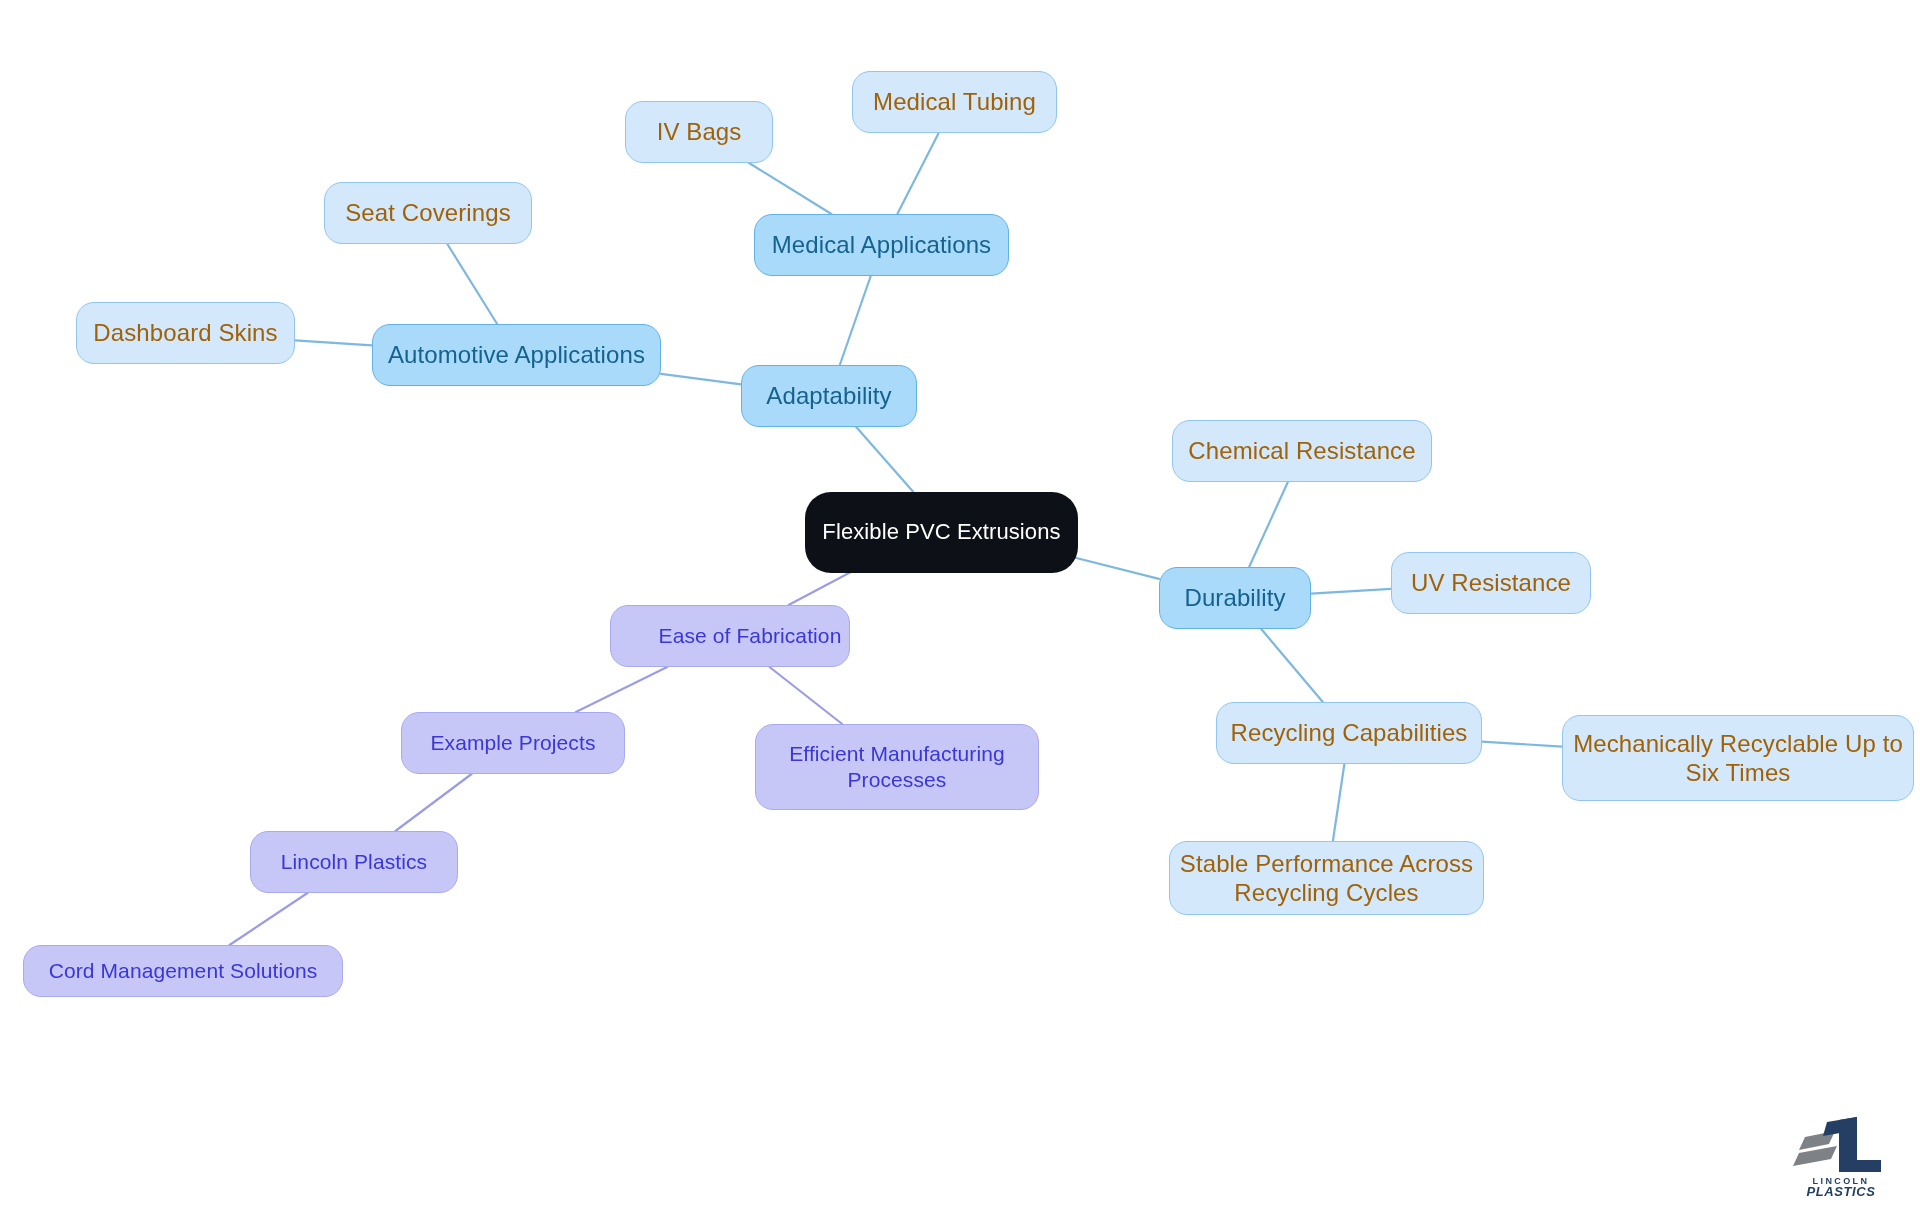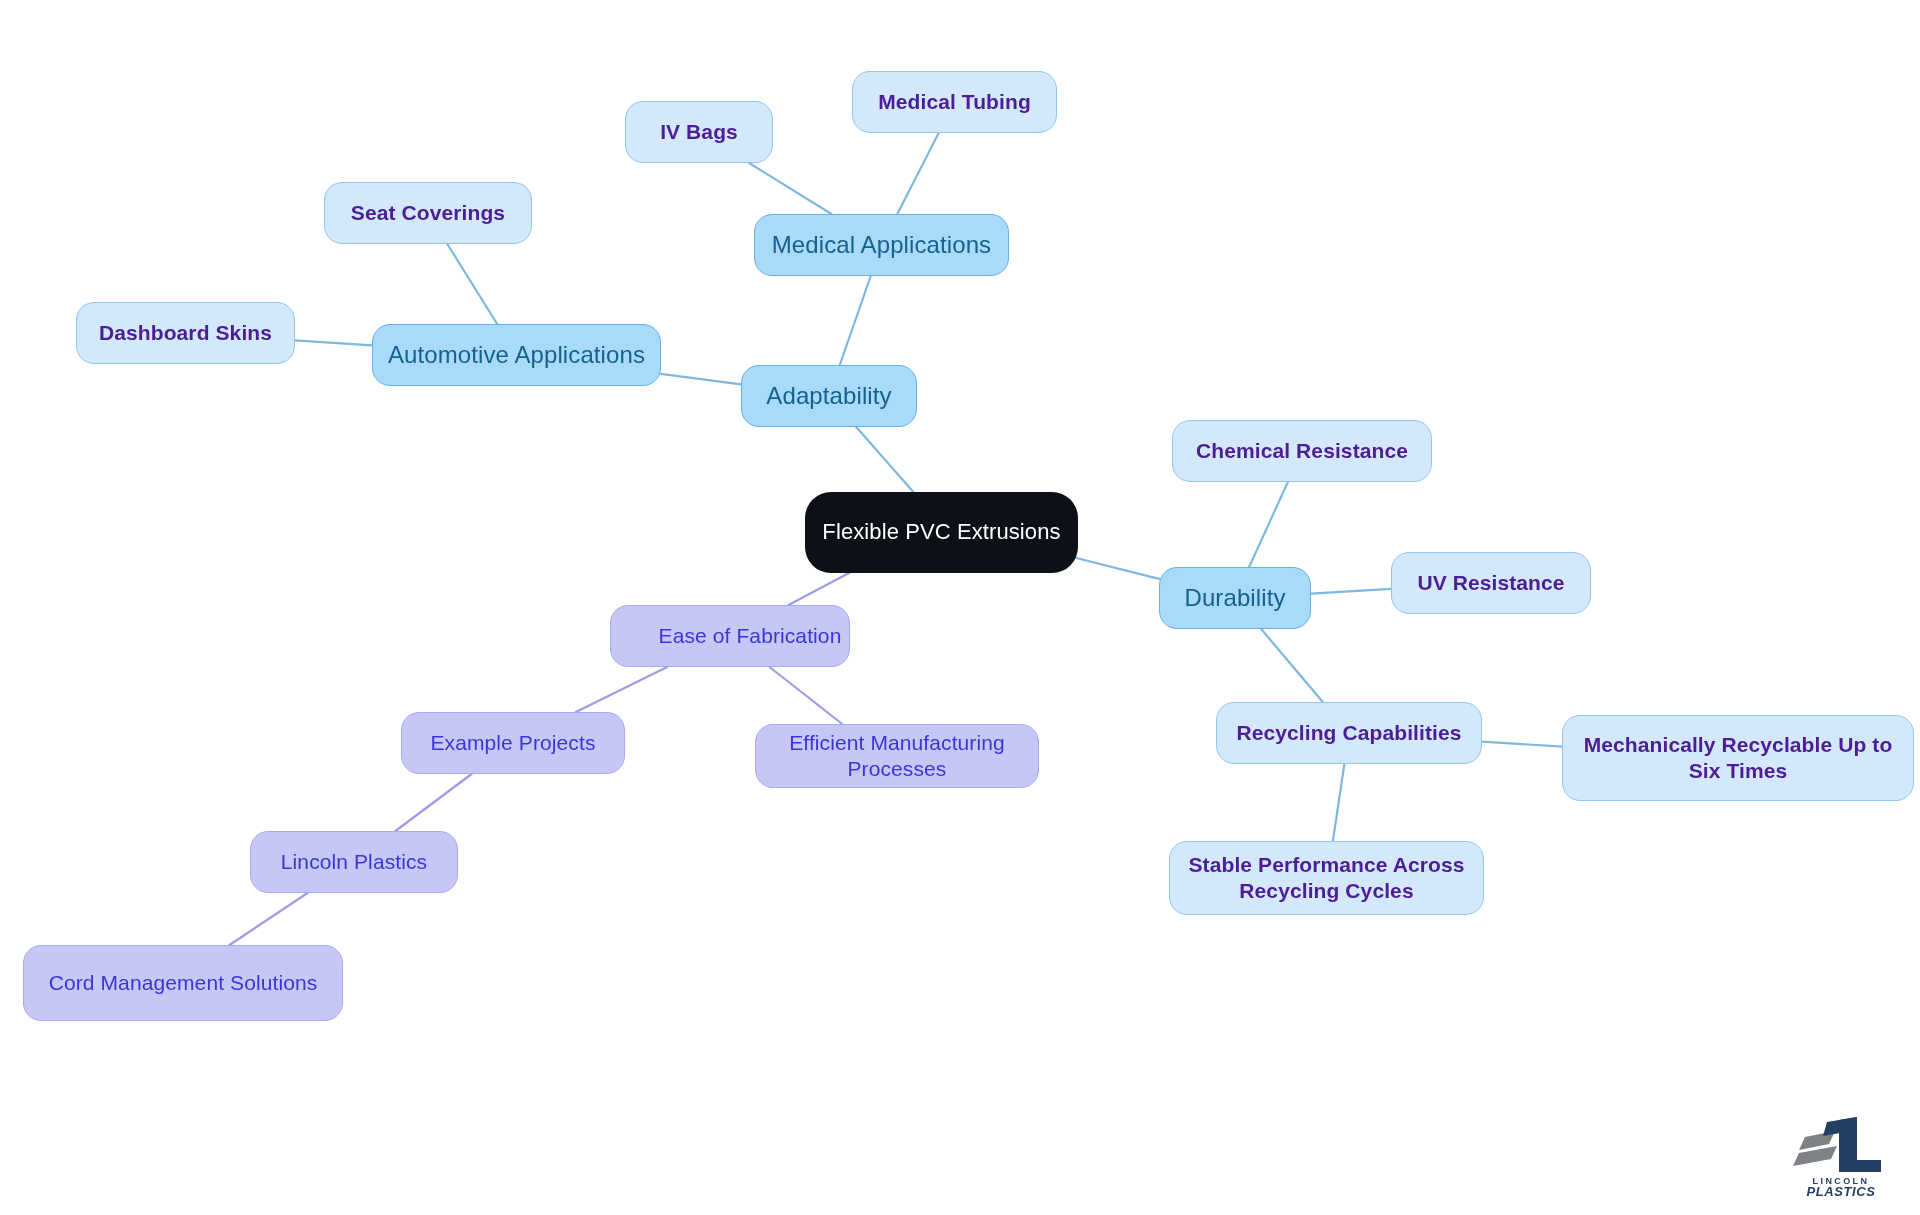--- a/index.html
+++ b/index.html
@@ -48,23 +48,22 @@
   }
   .node.blue-mid {
     background: #a9daf9;
     border: 1.6px solid #62b2e8;
     color: #15628f;
     font-size: 24px;
   }
   .node.blue-light {
     background: #d3e8fb;
     border: 1.6px solid #90c6ef;
-    color: #4c1d95;
-    font-size: 21px;
-    font-weight: bold;
+    color: #a16207;
+    font-size: 24px;
   }
   .node.purple-mid {
     background: #c6c7f7;
     border: 1.6px solid #a8aaf0;
     color: #3a36d8;
     font-size: 21px;
   }
   
   #logo {
     position: absolute;
@@ -108,25 +107,25 @@
     <div class="node blue-light" style="left: 76px; top: 302px; width: 219px; height: 62px;"><span>Dashboard Skins</span></div>
     <div class="node blue-mid" style="left: 1159px; top: 567px; width: 152px; height: 62px;"><span>Durability</span></div>
     <div class="node blue-light" style="left: 1172px; top: 420px; width: 260px; height: 62px;"><span>Chemical Resistance</span></div>
     <div class="node blue-light" style="left: 1391px; top: 552px; width: 200px; height: 62px;"><span>UV Resistance</span></div>
     <div class="node blue-light" style="left: 1216px; top: 702px; width: 266px; height: 62px;"><span>Recycling Capabilities</span></div>
     <div class="node blue-light" style="left: 1562px; top: 715px; width: 352px; height: 86px;"><span>Mechanically Recyclable Up to
 Six Times</span></div>
     <div class="node blue-light" style="left: 1169px; top: 841px; width: 315px; height: 74px;"><span>Stable Performance Across
 Recycling Cycles</span></div>
     <div class="node purple-mid" style="left: 610px; top: 605px; width: 240px; height: 62px; padding-left: 40px;"><span>Ease of Fabrication</span></div>
-    <div class="node purple-mid" style="left: 755px; top: 724px; width: 284px; height: 64px;"><span>Efficient Manufacturing
+    <div class="node purple-mid" style="left: 755px; top: 724px; width: 284px; height: 86px;"><span>Efficient Manufacturing
 Processes</span></div>
     <div class="node purple-mid" style="left: 401px; top: 712px; width: 224px; height: 62px;"><span>Example Projects</span></div>
     <div class="node purple-mid" style="left: 250px; top: 831px; width: 208px; height: 62px;"><span>Lincoln Plastics</span></div>
-    <div class="node purple-mid" style="left: 23px; top: 945px; width: 320px; height: 76px;"><span>Cord Management Solutions</span></div>
+    <div class="node purple-mid" style="left: 23px; top: 945px; width: 320px; height: 52px;"><span>Cord Management Solutions</span></div>
   </div>
 
 <div id="logo">
   <svg viewBox="0 0 104 86" xmlns="http://www.w3.org/2000/svg">
 
     <polygon points="16,25 46,19 40,32 10,38" fill="#7e8186"></polygon>
     <polygon points="10,41 48,34 42,47 4,54" fill="#7e8186"></polygon>
 
     <polygon points="50,8 68,5 68,48 92,48 92,60 50,60" fill="#243f63"></polygon>
     <polygon points="38,10 68,5 68,18 34,24" fill="#243f63"></polygon>

